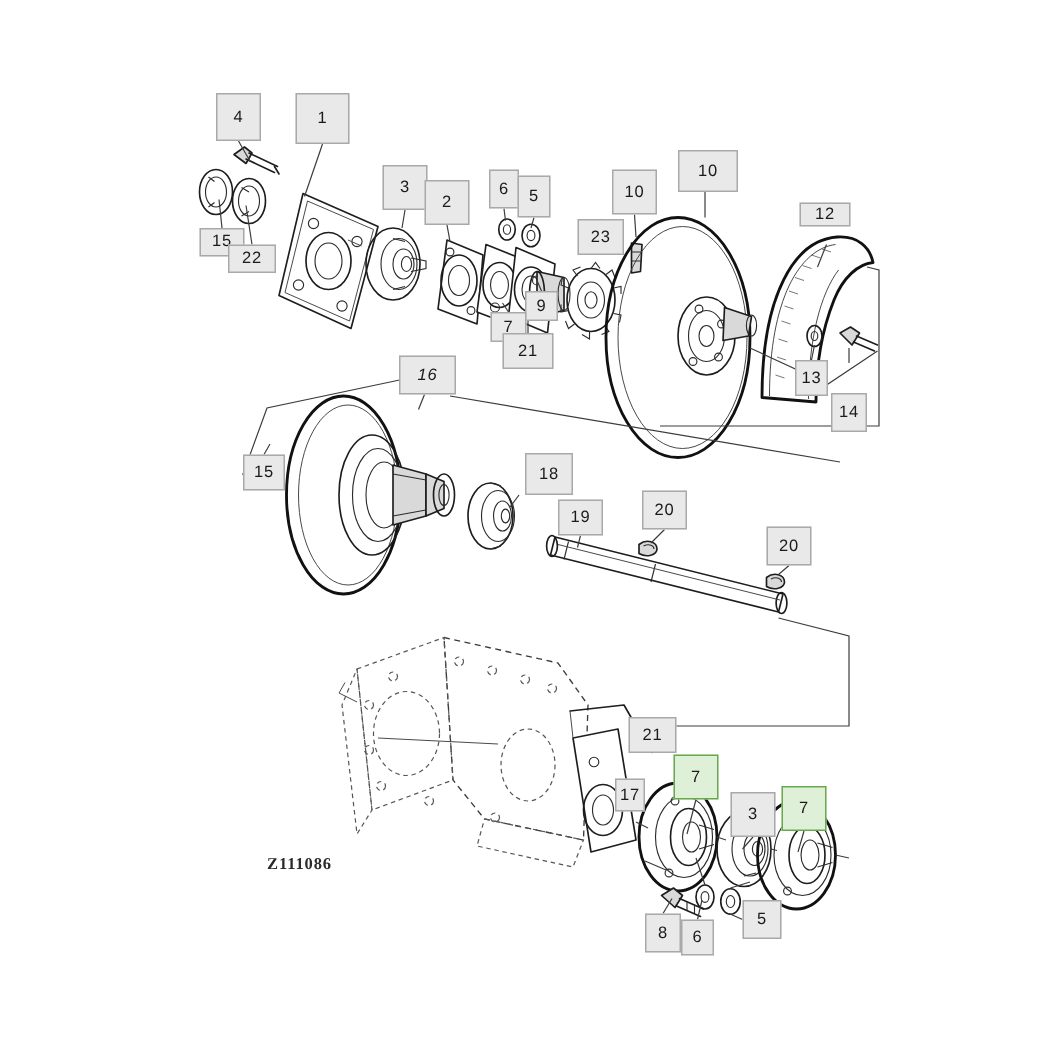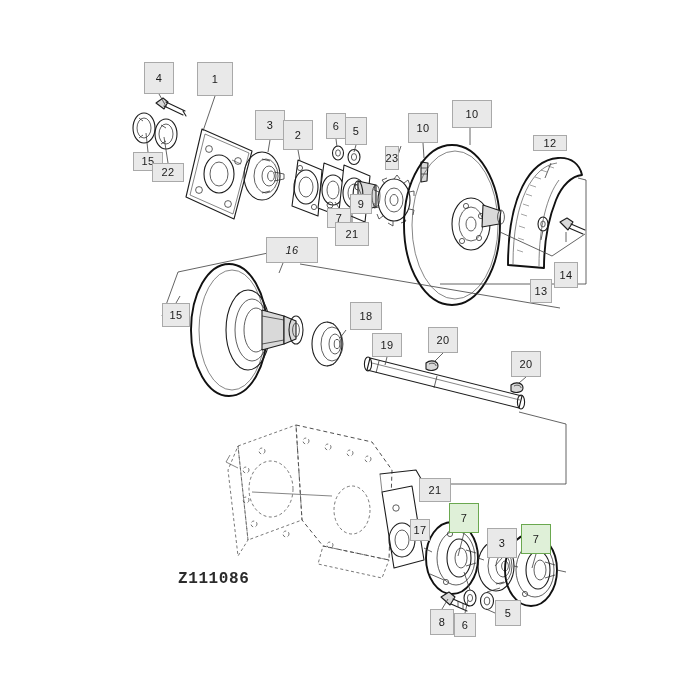--- a/index.html
+++ b/index.html
@@ -6,22 +6,22 @@
   html,body{margin:0;padding:0;background:#ffffff;}
   body{width:700px;height:700px;overflow:hidden;
        font-family:"Liberation Sans", sans-serif;}
   #stage{position:relative;width:700px;height:700px;background:#ffffff;}
   #art{position:absolute;left:0;top:0;width:700px;height:700px;}
   .callout{position:absolute;background:#e9e9e9;border:1px solid #a9a9a9;
            box-sizing:border-box;display:flex;align-items:center;
            justify-content:center;font-size:11px;color:#1a1a1a;
            letter-spacing:.5px;line-height:1;}
   .callout.hl{background:#dff0d8;border:1px solid #6aa84f;}
-  .partno{position:absolute;font-family:Liberation Mono, monospace;
-          font-size:16px;font-weight:bold;color:#2b2b2b;letter-spacing:.6px;}
+  .partno{position:absolute;font-family:Liberation Serif, serif;
+          font-size:11px;font-weight:bold;color:#2b2b2b;letter-spacing:.6px;}
 </style>
 </head>
 <body>
 
 <div id="stage">
 
   <svg id="art" viewBox="0 0 700 700">
     <defs>
       <style>
         .ln{fill:none;stroke:#1d1d1d;stroke-width:1.1;stroke-linejoin:round;stroke-linecap:round;}
@@ -365,27 +365,27 @@
       <div class="callout" style="left: 197px; top: 62px; width: 36px; height: 34px;">1</div>
       <div class="callout" style="left: 133px; top: 152px; width: 30px; height: 19px;">15</div>
       <div class="callout" style="left: 152px; top: 163px; width: 32px; height: 19px;">22</div>
       <div class="callout" style="left: 255px; top: 110px; width: 30px; height: 30px;">3</div>
       <div class="callout" style="left: 283px; top: 120px; width: 30px; height: 30px;">2</div>
       <div class="callout" style="left: 326px; top: 113px; width: 20px; height: 26px;">6</div>
       <div class="callout" style="left: 345px; top: 117px; width: 22px; height: 28px;">5</div>
       <div class="callout" style="left: 350px; top: 194px; width: 22px; height: 20px;">9</div>
       <div class="callout" style="left: 327px; top: 208px; width: 24px; height: 20px;">7</div>
       <div class="callout" style="left: 335px; top: 222px; width: 34px; height: 24px;">21</div>
-      <div class="callout" style="left: 385px; top: 146px; width: 14px; height: 24px;">23</div>
+      <div class="callout" style="left: 385px; top: 146px; width: 31px; height: 24px;">23</div>
       <div class="callout" style="left: 408px; top: 113px; width: 30px; height: 30px;">10</div>
       <div class="callout" style="left: 452px; top: 100px; width: 40px; height: 28px;">10</div>
       <div class="callout" style="left: 533px; top: 135px; width: 34px; height: 16px; text-align: right;">12</div>
-      <div class="callout" style="left: 530px; top: 240px; width: 22px; height: 24px; margin-top: 39px;">13</div>
+      <div class="callout" style="left: 530px; top: 240px; width: 22px; height: 24px;">13</div>
       <div class="callout" style="left: 554px; top: 242px; width: 24px; height: 26px; margin-top: 20px;">14</div>
-      <div class="callout" style="left: 266px; top: 237px; width: 52px; height: 26px; font-style: italic;">16</div>
+      <div class="callout" style="left: 266px; top: 237px; width: 38px; height: 26px; font-style: italic;">16</div>
       <div class="callout" style="left: 162px; top: 303px; width: 28px; height: 24px;">15</div>
       <div class="callout" style="left: 330px; top: 302px; width: 32px; height: 28px; margin-left: 20px;">18</div>
       <div class="callout" style="left: 372px; top: 333px; width: 30px; height: 24px;">19</div>
       <div class="callout" style="left: 428px; top: 327px; width: 30px; height: 26px;">20</div>
       <div class="callout" style="left: 511px; top: 351px; width: 30px; height: 26px;">20</div>
       <div class="callout" style="left: 419px; top: 478px; width: 32px; height: 24px;">21</div>
       <div class="callout" style="left: 410px; top: 519px; width: 20px; height: 22px;">17</div>
       <div class="callout hl" style="left: 449px; top: 503px; width: 30px; height: 30px;">7</div>
       <div class="callout" style="left: 487px; top: 528px; width: 30px; height: 30px;">3</div>
       <div class="callout hl" style="left: 521px; top: 524px; width: 30px; height: 30px;">7</div>

